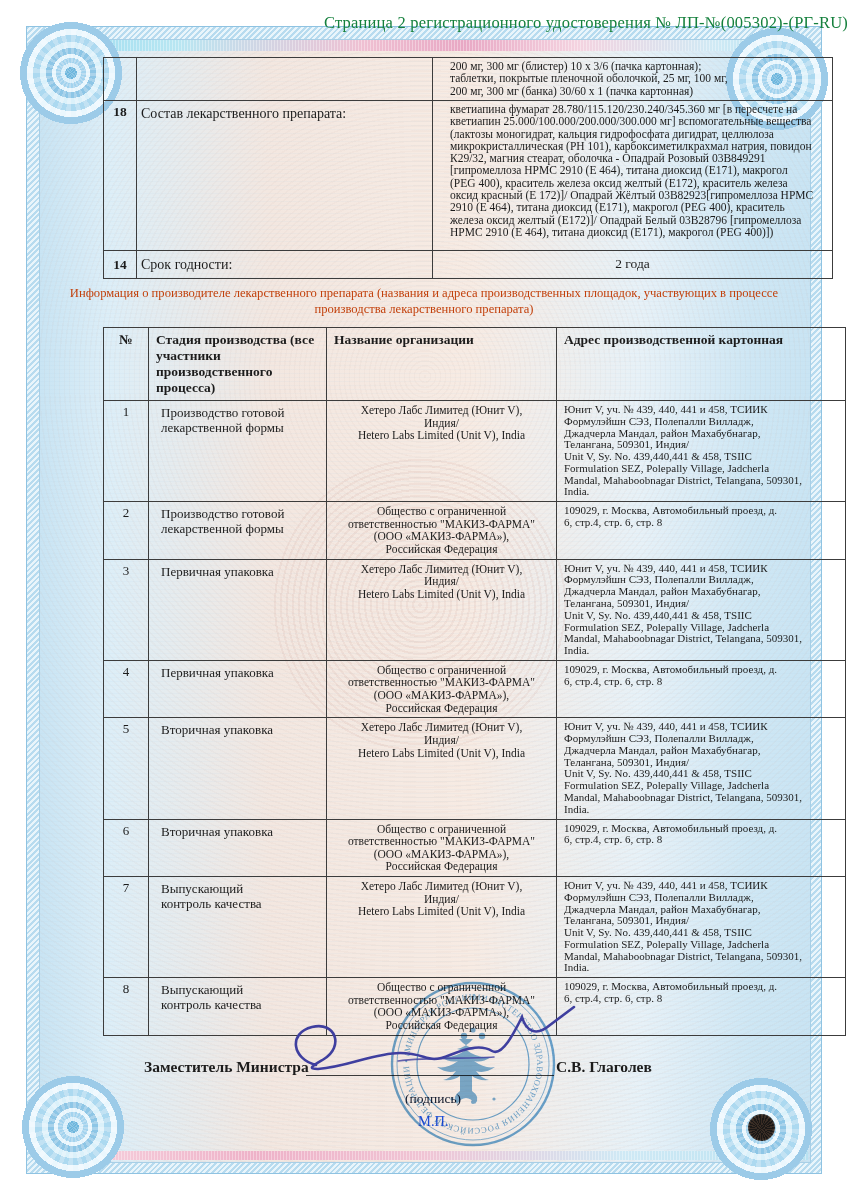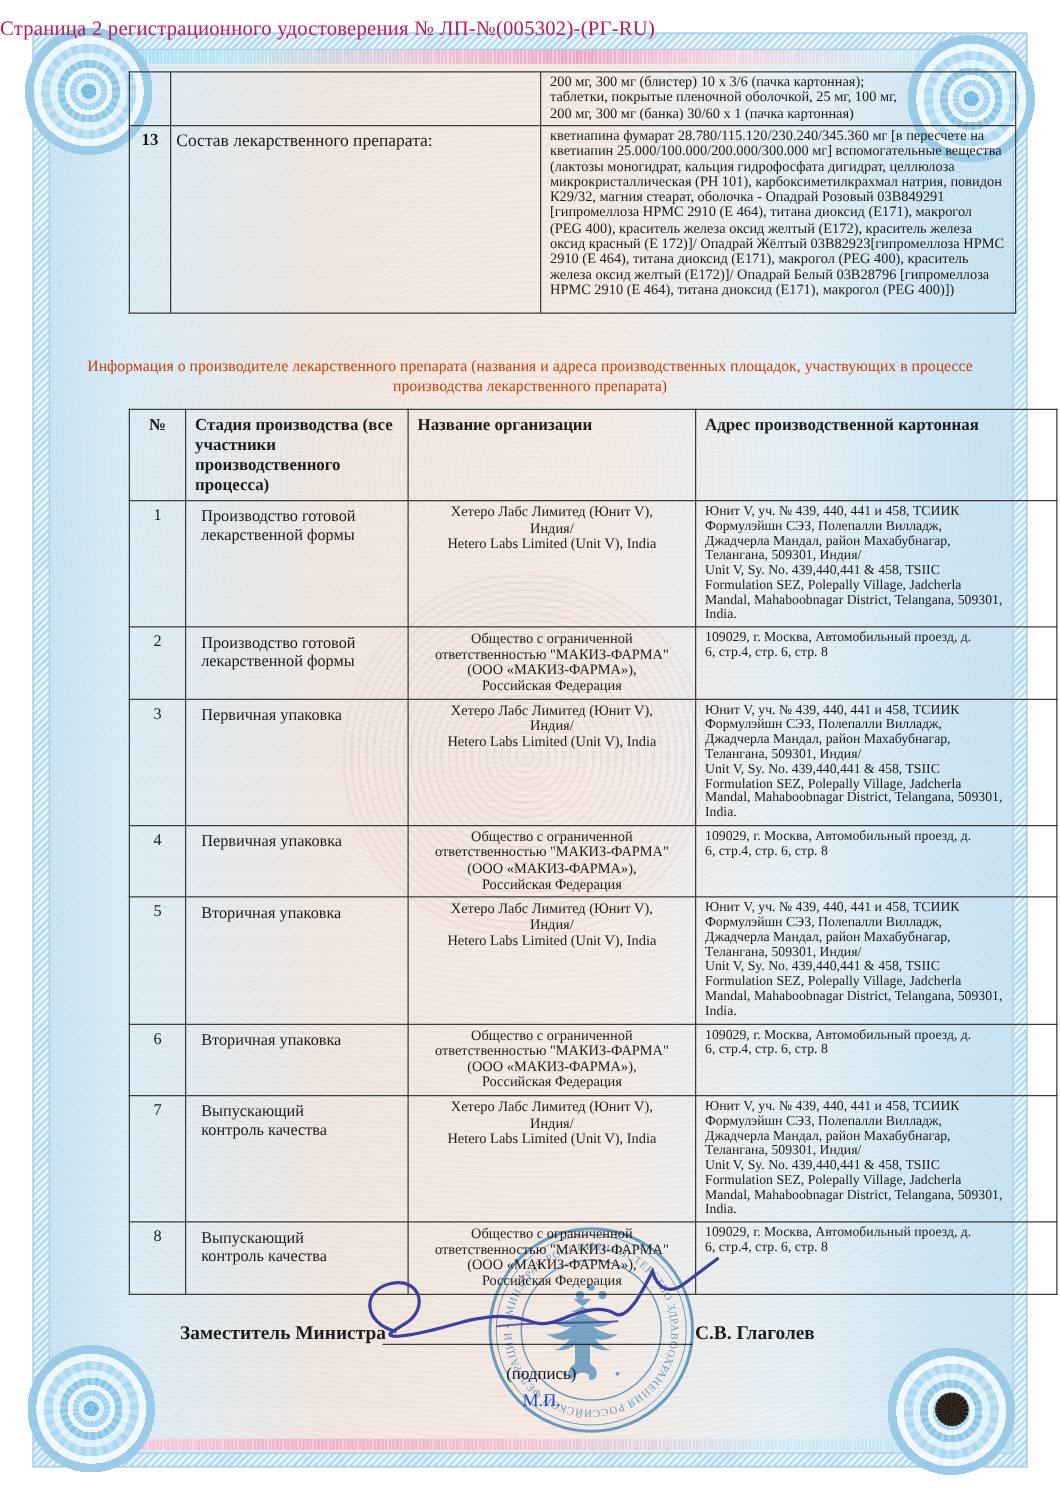--- a/index.html
+++ b/index.html
@@ -48,30 +48,30 @@
     content:"";position:absolute;inset:7px;border-radius:50%;
     background:repeating-conic-gradient(rgba(255,255,255,.55) 0deg 7.5deg, rgba(110,165,205,.28) 7.5deg 15deg);
     mix-blend-mode:soft-light;
   }
   .black-dot{
     position:absolute;left:38px;top:36px;width:27px;height:27px;border-radius:50%;
     background:radial-gradient(circle,#1c1410 0 60%,#3a2c22 75%,rgba(40,30,20,.35) 100%);
   }
   
   .page-title{
-    position:absolute;left:0;top:13px;width:100%;text-align:left;
-    font-size:16.5px;letter-spacing:.2px;color:#be185d;
+    position:absolute;left:0;top:13px;width:100%;text-align:right;
+    font-size:16.5px;letter-spacing:.2px;color:#15803d;
   }
   table{border-collapse:collapse;table-layout:fixed;}
   td,th{border:1px solid #3c3c3c;vertical-align:top;padding:2px 6px;background:transparent;}
   .pre{white-space:pre-line;}
   .top-table{position:absolute;left:103px;top:57px;width:682px;}
   .top-table .c-num{width:30px;text-align:center;font-weight:bold;font-size:13.5px;padding:3px 1px;}
   .top-table .c-label{width:287px;font-weight:normal;font-size:14px;padding:5px 4px;}
-  .top-table .c-val{width:365px;font-size:11.5px;line-height:1.07;padding:2px 7px;}
+  .top-table .c-val{width:365px;font-size:11.5px;line-height:1.07;padding:2px 17px;}
   .top-table .center{text-align:center;font-size:13.5px;vertical-align:middle;}
   .vmid{vertical-align:middle;}
   .info-text{
     position:absolute;left:50px;top:286px;width:748px;text-align:center;
     font-size:12.6px;line-height:1.25;color:#c2410c;
   }
   .man-table{position:absolute;left:103px;top:327px;width:682px;}
   .man-table th{font-weight:bold;font-size:13.5px;text-align:left;padding:4px 7px;}
   .man-table th.h-num{width:30px;text-align:center;}
   .man-table .c-num{width:30px;text-align:center;font-size:13px;padding:3px 1px;}
@@ -107,23 +107,28 @@
 <table class="top-table">
   <tbody>
       <tr style="height:43px;">
     <td class="c-num"></td>
     <td class="c-label"></td>
     <td class="c-val pre">200 мг, 300 мг (блистер) 10 х 3/6 (пачка картонная);
 таблетки, покрытые пленочной оболочкой, 25 мг, 100 мг,
 200 мг, 300 мг (банка) 30/60 х 1 (пачка картонная)</td>
   </tr>
   <tr style="height:150px;">
-    <td class="c-num">13</td>
+    <td class="c-num">18</td>
     <td class="c-label">Состав лекарственного препарата:</td>
     <td class="c-val">кветиапина фумарат 28.780/115.120/230.240/345.360 мг [в пересчете на кветиапин 25.000/100.000/200.000/300.000 мг] вспомогательные вещества (лактозы моногидрат, кальция гидрофосфата дигидрат, целлюлоза микрокристаллическая (PH 101), карбоксиметилкрахмал натрия, повидон К29/32, магния стеарат, оболочка - Опадрай Розовый 03B849291 [гипромеллоза HPMC 2910 (Е 464), титана диоксид (Е171), макрогол (PEG 400), краситель железа оксид желтый (Е172), краситель железа оксид красный (Е 172)]/ Опадрай Жёлтый 03B82923[гипромеллоза HPMC 2910 (Е 464), титана диоксид (Е171), макрогол (PEG 400), краситель железа оксид желтый (Е172)]/ Опадрай Белый 03B28796 [гипромеллоза HPMC 2910 (Е 464), титана диоксид (Е171), макрогол (PEG 400)])</td>
+  </tr>
+  <tr style="height:28px;">
+    <td class="c-num vmid">14</td>
+    <td class="c-label vmid">Срок годности:</td>
+    <td class="c-val center">2 года</td>
   </tr>
 </tbody>
   </table>
 
 <div class="info-text">Информация о производителе лекарственного препарата (названия и адреса производственных площадок, участвующих в процессе производства лекарственного препарата)</div>
 
 <table class="man-table">
   <tbody>
       <tr style="height:70px;">
     <th class="h-num">№</th>

